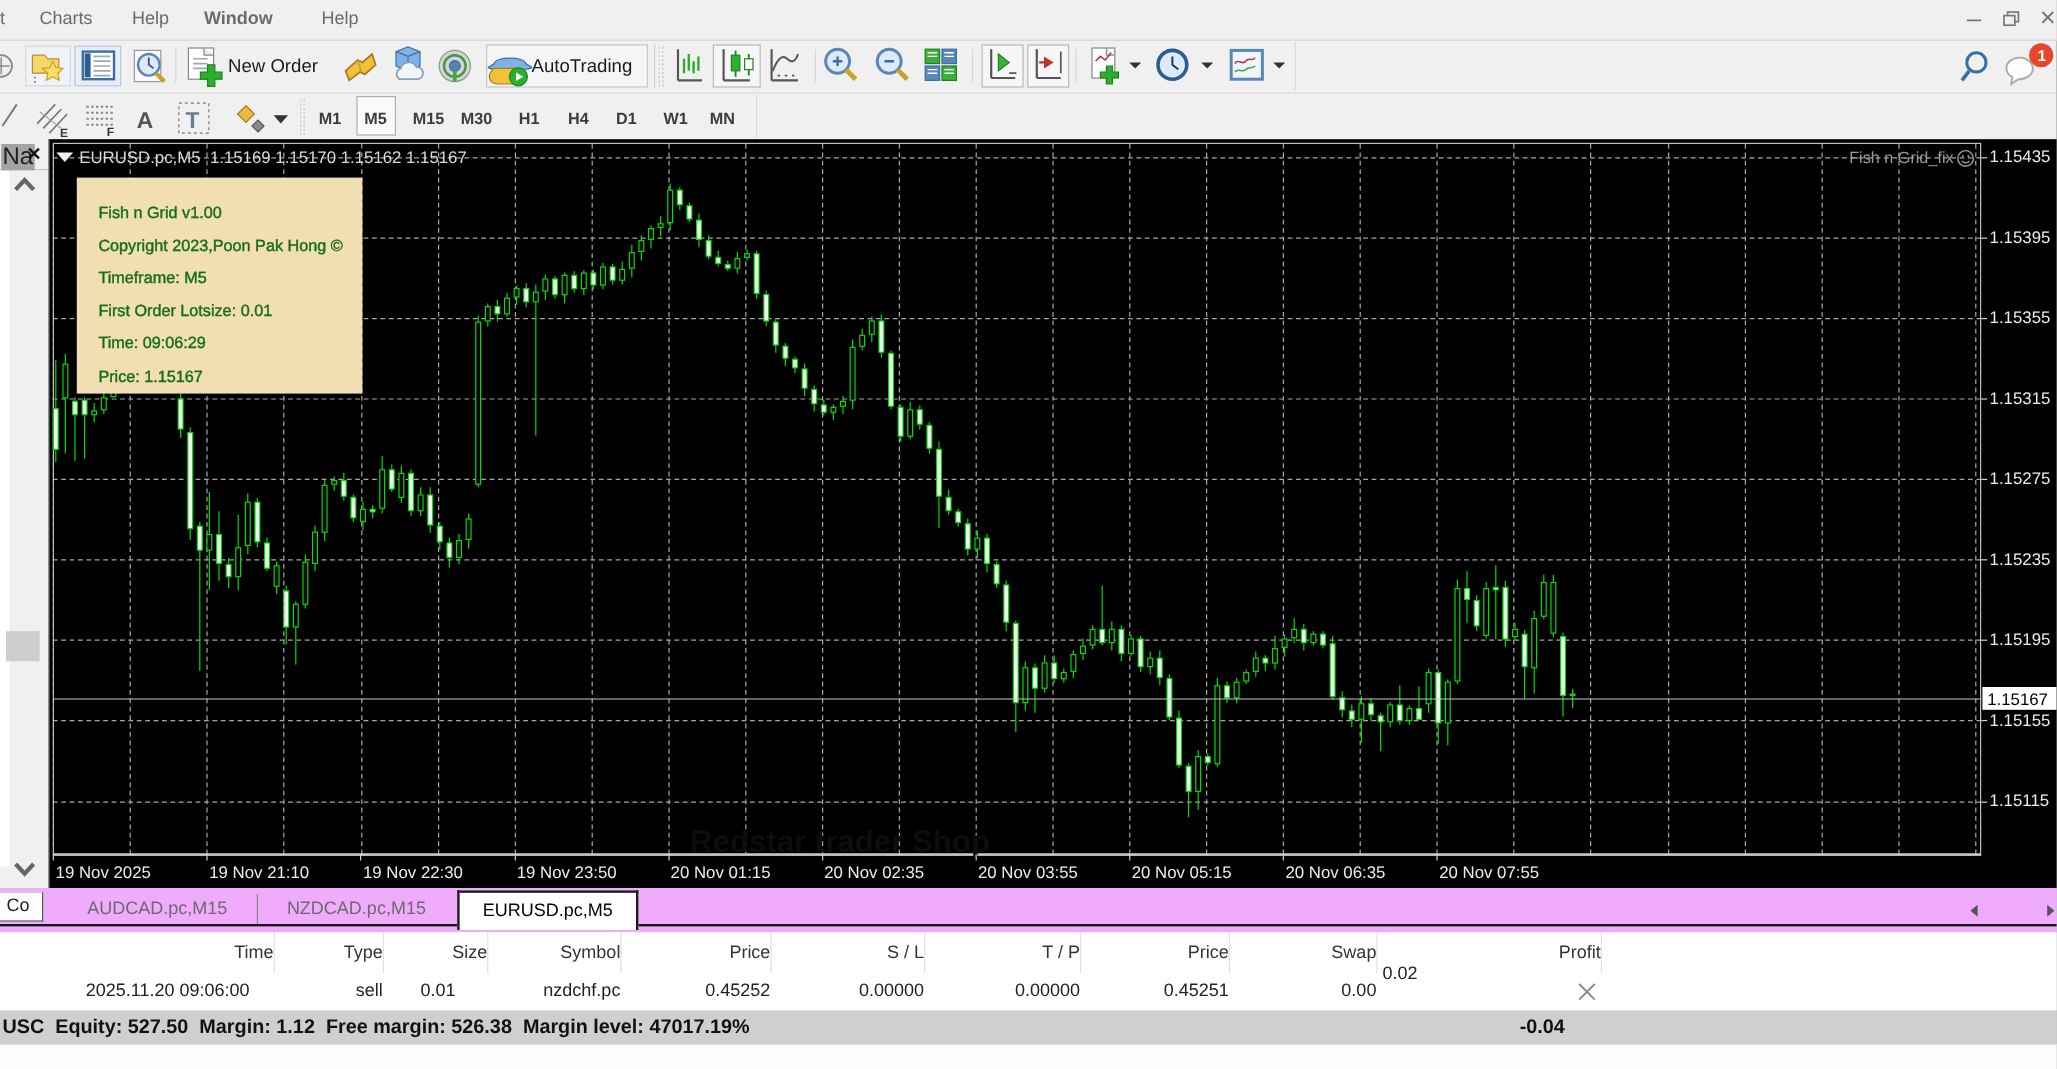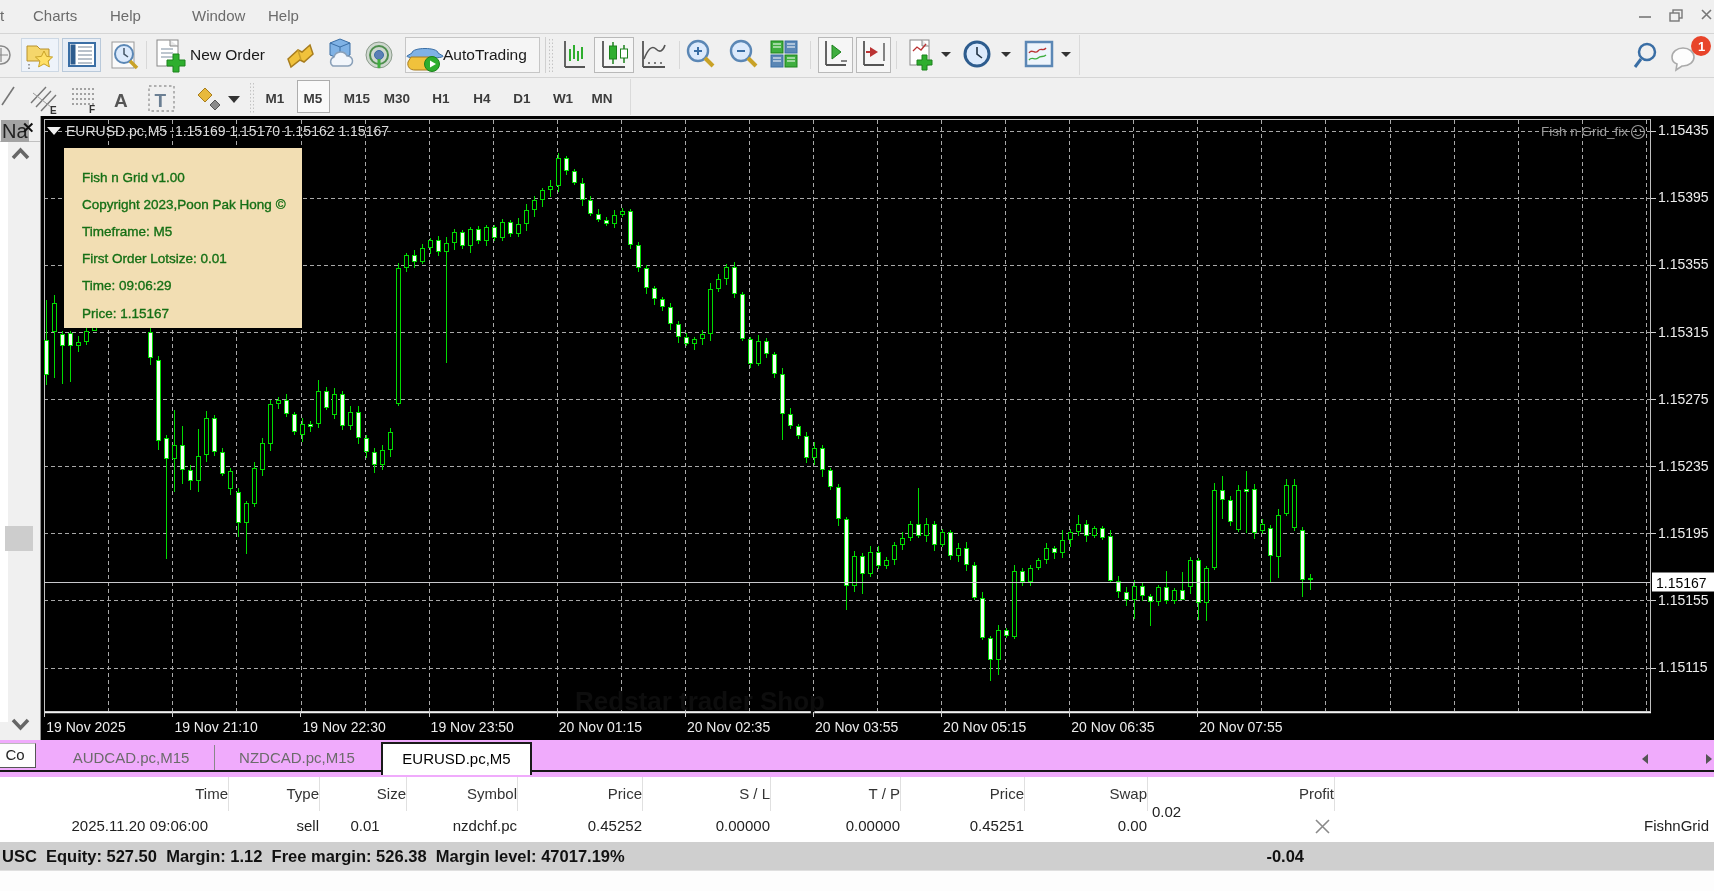--- a/index.html
+++ b/index.html
@@ -12,21 +12,21 @@
 .tf{font-size:13.5px;fill:#3c3c3c;font-weight:bold;}
 .green{fill:#156f15;font-size:13.5px;stroke:#156f15;stroke-width:0.35;}
 .tabtxt{font-size:15px;color:#6b6b6b;}
 </style></head>
 <body>
 
 <div class="abs" style="left:0;top:0;width:1714px;height:33px;background:#f0f0f0;border-bottom:1px solid #d5d5d5;">
  <span class="abs menu" style="left:0px;top:7px;">t</span>
  <span class="abs menu" style="left:33px;top:7px;text-align:center;">Charts</span>
  <span class="abs menu" style="left:110px;top:7px;">Help</span>
- <span class="abs menu" style="left:192px;top:7px;">Window</span>
+ <span class="abs menu" style="left:170px;top:7px;font-weight:bold;">Window</span>
  <span class="abs menu" style="left:268px;top:7px;">Help</span>
  <svg class="abs" style="left:1630px;top:0;" width="84" height="33">
   <path d="M9 17h12" stroke="#777" stroke-width="1.6"></path>
   <rect x="43" y="10" width="9" height="8" fill="none" stroke="#777" stroke-width="1.4"></rect>
   <rect x="40" y="13" width="9" height="8" fill="#f0f0f0" stroke="#777" stroke-width="1.4"></rect>
   <path d="M72 10l9 9M81 10l-9 9" stroke="#777" stroke-width="1.6"></path>
  </svg>
 </div>
 
 <svg class="abs" style="left:0;top:33px;" width="1714" height="83" viewBox="0 0 1714 83">
@@ -773,21 +773,20 @@
     <div class="abs" style="left:0px;top:34px;width:208px;height:31px;line-height:30px;text-align:right;font-size:15px;color:#222;">2025.11.20 09:06:00</div>
     <div class="abs" style="left:213px;top:34px;width:106px;height:31px;line-height:30px;text-align:right;font-size:15px;color:#222;">sell</div>
     <div class="abs" style="left:324px;top:34px;width:82px;height:31px;line-height:30px;text-align:center;font-size:15px;color:#222;">0.01</div>
     <div class="abs" style="left:411px;top:34px;width:106px;height:31px;line-height:30px;text-align:right;font-size:15px;color:#222;">nzdchf.pc</div>
     <div class="abs" style="left:522px;top:34px;width:120px;height:31px;line-height:30px;text-align:right;font-size:15px;color:#222;">0.45252</div>
     <div class="abs" style="left:647px;top:34px;width:123px;height:31px;line-height:30px;text-align:right;font-size:15px;color:#222;">0.00000</div>
     <div class="abs" style="left:775px;top:34px;width:125px;height:31px;line-height:30px;text-align:right;font-size:15px;color:#222;">0.00000</div>
     <div class="abs" style="left:905px;top:34px;width:119px;height:31px;line-height:30px;text-align:right;font-size:15px;color:#222;">0.45251</div>
     <div class="abs" style="left:1029px;top:34px;width:118px;height:31px;line-height:30px;text-align:right;font-size:15px;color:#222;">0.00</div>
     <div class="abs" style="left:1152px;top:20px;width:150px;height:31px;line-height:30px;text-align:left;font-size:15px;color:#222;">0.02</div>
-    <div class="abs" style="left:1339px;top:34px;width:370px;height:31px;line-height:30px;text-align:right;font-size:15px;color:#222;">FishnGrid</div>
     <svg class="abs" style="left:1314px;top:41px;" width="18" height="18">
       <path d="M2 2l13 13M15 2L2 15" stroke="#8a8a8a" stroke-width="1.6"></path>
     </svg>
   </div>
 
 <div class="abs" style="left:0;top:842px;width:1714px;height:28px;background:#cfcfcf;font-size:16.5px;font-weight:bold;color:#111;">
  <span class="abs" style="left:2px;top:5px;">USC&nbsp;&nbsp;Equity: 527.50&nbsp;&nbsp;Margin: 1.12&nbsp;&nbsp;Free margin: 526.38&nbsp;&nbsp;Margin level: 47017.19%</span>
  <span class="abs" style="left:1230px;top:5px;width:74px;text-align:right;">-0.04</span>
 </div>
 <div class="abs" style="left:0;top:870px;width:1714px;height:21px;background:#fdfdfd;border-top:1px solid #e0e0e0;"></div>

